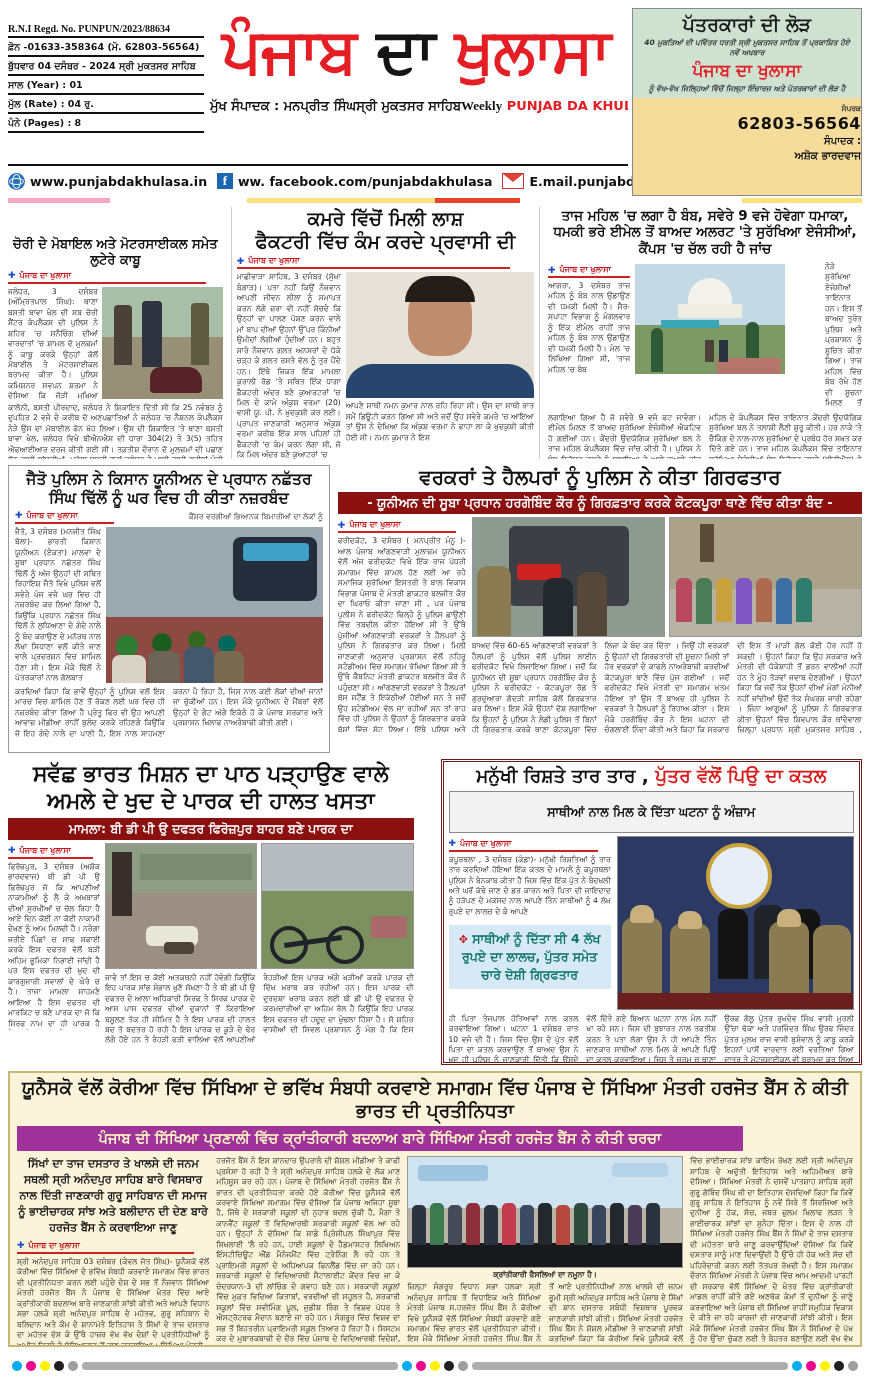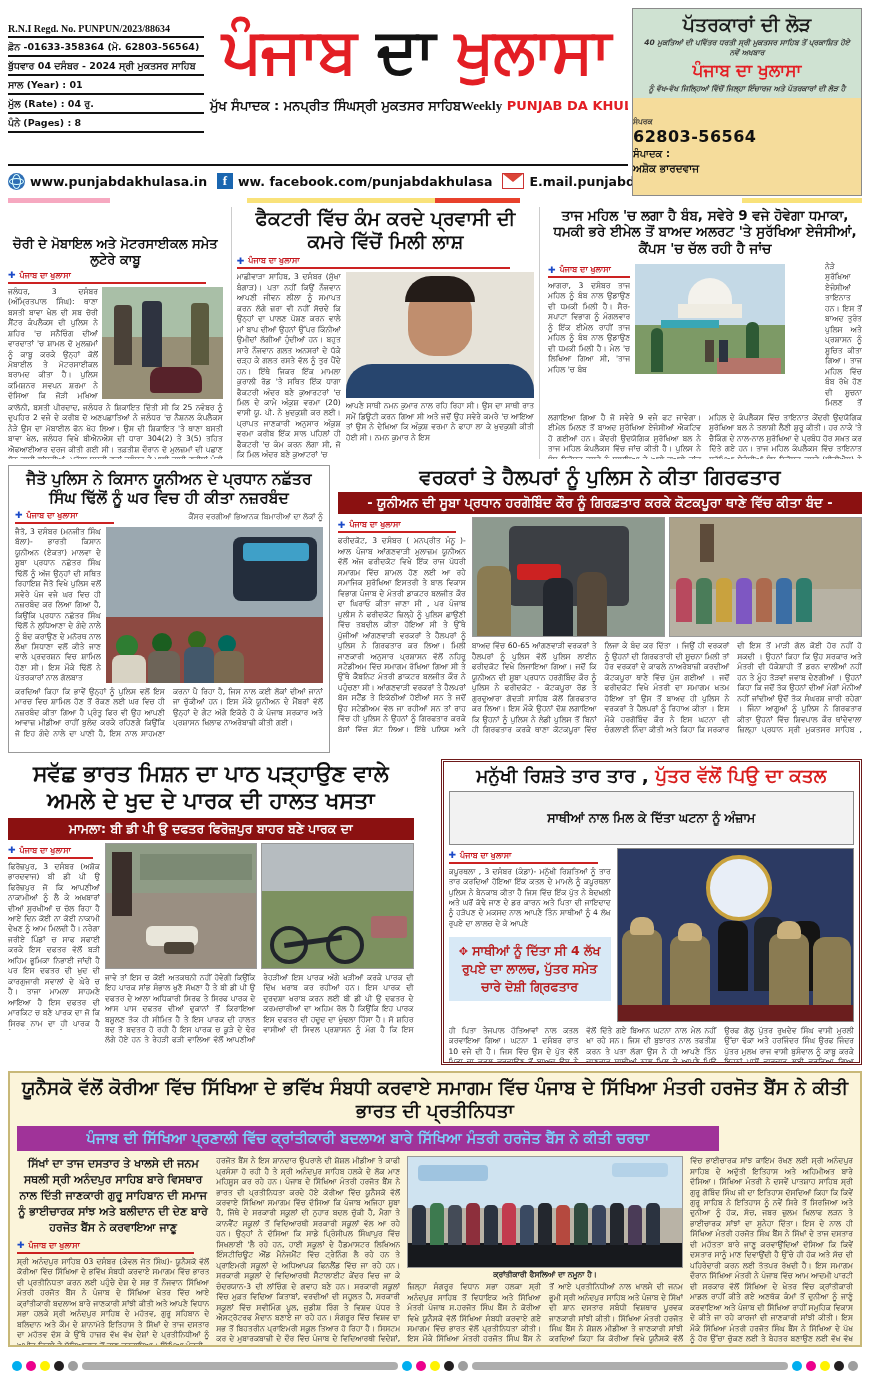--- a/index.html
+++ b/index.html
@@ -16,21 +16,21 @@
   #masthead .subrow{display:flex;justify-content:space-between;align-items:center;margin-top:2px;padding:0 2px;}
   #masthead .subrow .it{font-weight:bold;font-size:13px;color:#111;white-space:nowrap;}
   .weekly-b{color:#111;font-family:"Liberation Serif","DejaVu Serif",serif;}
   .weekly-r{color:#e31e24;}
   #ad-box{position:absolute;top:2px;right:0;width:228px;height:186px;border:1px solid #8a8a8a;z-index:5;display:flex;flex-direction:column;overflow:hidden;}
   #ad-box .green{background:#cfe2d2;padding:5px 6px 4px 6px;text-align:center;}
   #ad-box .green .l1{font-size:19px;font-weight:800;color:#1c1c1c;line-height:1.1;}
   #ad-box .green .l2{font-size:7.5px;font-style:italic;font-weight:bold;color:#333;margin-top:3px;line-height:1.35;}
   #ad-box .green .l3{font-size:17px;font-weight:800;color:#e31e24;margin-top:3px;line-height:1.15;}
   #ad-box .green .l4{font-size:7.5px;font-style:italic;font-weight:bold;color:#333;margin-top:3px;line-height:1.35;}
-  #ad-box .yellow{background:#f5dc9b;flex:1;text-align:left;padding-top:19px;}
+  #ad-box .yellow{background:#f5dc9b;flex:1;text-align:right;padding-top:6px;}
   #ad-box .yellow .cl{font-size:7.5px;font-weight:bold;color:#333;}
   #ad-box .yellow .num{font-size:16px;font-weight:800;color:#111;letter-spacing:.5px;}
   #ad-box .yellow .el{font-size:10px;font-weight:800;color:#111;margin-top:2px;}
   #ad-box .yellow .en{font-size:10.5px;font-weight:800;color:#111;margin-top:2px;}
   
   #contact{display:flex;align-items:center;gap:10px;height:30px;margin-right:234px;border-top:2px solid #111;}
   #contact .lnk{display:flex;align-items:center;gap:5px;font-weight:800;font-size:12.5px;color:#101010;white-space:nowrap;}
   .ico{display:inline-block;flex:0 0 auto;}
   .globe{width:17px;height:17px;border-radius:50%;background:#2f6fb5;position:relative;overflow:hidden;}
   .globe:before,.globe:after{content:"";position:absolute;border:1px solid #dff;border-radius:50%;}
@@ -65,27 +65,27 @@
   #art-jaito{width:37%;border:1px solid #999;padding:4px 6px;overflow:hidden;}
   #art-jaito .hl{font-size:15.5px;}
   #art-faridkot{width:63%;overflow:hidden;}
   #art-faridkot .hl{font-size:20px;}
   #row3{display:flex;gap:8px;margin-top:6px;height:306px;}
   #art-park{width:50%;overflow:hidden;}
   #art-park .kick{font-weight:800;font-size:13px;text-align:center;border-bottom:2px solid #111;padding-bottom:2px;color:#111;}
   #art-park .hl{font-size:22px;}
   #art-murder{width:50%;border:3px double #6e1a1a;padding:3px 5px;overflow:hidden;margin-left:19px;}
   #art-murder .hl{font-size:18.5px;}
-  #art-murder .sub{border:1px solid #888;background:#f2f2f2;color:#111;font-weight:800;font-size:12.5px;text-align:center;margin:3px 0;padding:18px 0;}
-  .pullquote{background:#d8e9f6;padding:5px 7px;font-weight:800;font-size:12.5px;text-align:center;color:#b91c1c;line-height:1.45;margin:4px 0;}
+  #art-murder .sub{border:1px solid #888;background:#f2f2f2;color:#111;font-weight:800;font-size:12.5px;text-align:center;margin:3px 0;padding:12px 0;}
+  .pullquote{background:#d8e9f6;padding:5px 7px;font-weight:800;font-size:12.5px;text-align:center;color:#0f766e;line-height:1.45;margin:4px 0;}
   .flower-icon{color:#c4161c;font-size:11px;}
   .flower-icon:before{content:"✥";}
   #row4{margin-top:6px;height:264px;background:#fbf4da;border:2px solid #c8b878;padding:4px 7px;overflow:hidden;}
   #row4 .hl{font-size:18.5px;}
-  #purple-bar{background:#a03399;color:#7dd3fc;font-weight:800;font-size:14.5px;text-align:center;width:83%;margin-top:4px;padding:4px 4px;}
+  #purple-bar{background:#a03399;color:#fef9c3;font-weight:800;font-size:14.5px;text-align:center;width:83%;margin-top:4px;padding:4px 16px;}
   #unesco-intro{font-weight:800;font-size:11px;line-height:1.45;text-align:center;color:#141414;}
   .capline{font-size:7.6px;color:#1c1c1c;text-align:center;}
   
   #marks{display:flex;align-items:center;gap:4px;margin:14px 4px 0 4px;}
   .dot{width:10px;height:10px;border-radius:50%;flex:0 0 auto;}
   .regbar{height:8px;background:#adadad;border-radius:4px;flex:1;}
   .d-c{background:#00aeef}.d-m{background:#ec008c}.d-y{background:#fff200}.d-k{background:#231f20}.d-g{background:#9e9e9e}
 </style>
 </head>
 <body>
@@ -171,22 +171,22 @@
           <div class="abs" style="left:40px;top:14px;width:20px;height:66px;background:#2e3340;border-radius:4px 4px 0 0"></div>
           <div class="abs" style="right:14px;top:16px;width:18px;height:62px;background:#5c5b3f;border-radius:4px 4px 0 0"></div>
           <div class="abs" style="left:48px;bottom:6px;width:52px;height:26px;background:#57222a;border-radius:10px 14px 4px 4px"></div>
         </div>
       </div>
       <div class="body" style="margin-top:4px;height:118px;">ਕਾਲੋਨੀ, ਬਸਤੀ ਪੀਰਦਾਦ, ਜਲੰਧਰ ਨੇ ਸ਼ਿਕਾਇਤ ਦਿੱਤੀ ਸੀ ਕਿ 25 ਨਵੰਬਰ ਨੂੰ ਦੁਪਹਿਰ 2 ਵਜੇ ਦੇ ਕਰੀਬ ਦੋ ਅਣਪਛਾਤਿਆਂ ਨੇ ਜਲੰਧਰ 'ਚ ਨੈਸ਼ਨਲ ਕੰਪਲੈਕਸ ਨੇੜੇ ਉਸ ਦਾ ਮੋਬਾਈਲ ਫੋਨ ਖੋਹ ਲਿਆ। ਉਸ ਦੀ ਸ਼ਿਕਾਇਤ 'ਤੇ ਥਾਣਾ ਬਸਤੀ ਬਾਵਾ ਖੇਲ, ਜਲੰਧਰ ਵਿਖੇ ਬੀਐਨਐਸ ਦੀ ਧਾਰਾ 304(2) ਤੇ 3(5) ਤਹਿਤ ਐਫਆਈਆਰ ਦਰਜ ਕੀਤੀ ਗਈ ਸੀ। ਤਫ਼ਤੀਸ਼ ਦੌਰਾਨ ਦੋ ਮੁਲਜ਼ਮਾਂ ਦੀ ਪਛਾਣ ਸੋਨੂ ਵਾਸੀ ਲਾਂਬੜੀਆਂ, ਮੁਹੱਲਾ ਬਸਤੀ ਗੁਜ਼ਾਂ ਜਲੰਧਰ ਤੇ ਪਾਲੀ ਵਾਸੀ ਗਰੀਬਾਂ ਮੰਡੀ ਚੌਂਕ, ਬਸਤੀ ਬਾਵਾ ਖੇਲ, ਜਲੰਧਰ ਵਜੋਂ ਹੋਈ। ਇਸ ਤੋਂ ਬਾਅਦ ਚੋਰੀ ਸੈਂਟਰ ਕੰਪਲੈਕਸ ਦੀ ਪੁਲਿਸ ਨੇ ਦੋਵਾਂ ਨੂੰ ਜਲੰਧਰ ਦੇ ਸੈਂਟਰ ਕੰਪਲੈਕਸ ਦੇ ਨੇੜੇ ਪਾਣੀ ਦੀ ਟੈਂਕੀ ਦੇ ਨਜ਼ਦੀਕ ਤੋਂ ਕਾਬੂ ਕੀਤਾ ਹੈ। ਉਨ੍ਹਾਂ ਦੱਸਿਆ ਕਿ ਪੁਲਿਸ ਨੇ ਮੁਲਜ਼ਮਾਂ ਕੋਲੋਂ ਇਕ ਚੋਰੀ ਦਾ ਮੋਬਾਈਲ ਫੋਨ ਤੇ ਇਕ ਨੰਬਰਲੈਸ ਮੋਟਰਸਾਈਕਲ ਬਰਾਮਦ ਕੀਤਾ ਹੈ। ਪੁਲਿਸ ਕਮਿਸ਼ਨਰ ਸਵਪਨ ਸ਼ਰਮਾ ਨੇ ਦੱਸਿਆ ਕਿ ਮੁਲਜ਼ਮਾਂ ਕੋਲੋਂ ਪੁੱਛਗਿੱਛ ਲਈ ਪੁਲਿਸ ਰਿਮਾਂਡ ਲਿਆ ਜਾ ਰਿਹਾ ਹੈ</div>
     </div>
 
     <div id="art-factory">
       <div class="hl">
+        <div>ਕਮਰੇ ਵਿੱਚੋਂ ਮਿਲੀ ਲਾਸ਼</div>
         <div>ਫੈਕਟਰੀ ਵਿੱਚ ਕੰਮ ਕਰਦੇ ਪ੍ਰਵਾਸੀ ਦੀ</div>
-        <div>ਕਮਰੇ ਵਿੱਚੋਂ ਮਿਲੀ ਲਾਸ਼</div>
       </div>
       <div class="byline">
             <span class="plus-icon"></span>
             <span class="bl">ਪੰਜਾਬ ਦਾ ਖੁਲਾਸਾ</span>
           </div>
       <div class="row" style="gap:5px;">
         <div class="body" style="width:104px;height:192px;">ਮਾਛੀਵਾੜਾ ਸਾਹਿਬ, 3 ਦਸੰਬਰ (ਸੁੱਖਾ ਬੰਗਾੜ)। ਪਤਾ ਨਹੀਂ ਕਿਉਂ ਨੌਜਵਾਨ ਆਪਣੀ ਜੀਵਨ ਲੀਲਾ ਨੂੰ ਸਮਾਪਤ ਕਰਨ ਲੱਗੇ ਜ਼ਰਾ ਵੀ ਨਹੀਂ ਸੋਚਦੇ ਕਿ ਉਨ੍ਹਾਂ ਦਾ ਪਾਲਣ ਪੋਸ਼ਣ ਕਰਨ ਵਾਲੇ ਮਾਂ ਬਾਪ ਦੀਆਂ ਉਹਨਾਂ ਉੱਪਰ ਕਿੰਨੀਆਂ ਉਮੀਦਾਂ ਲੱਗੀਆਂ ਹੁੰਦੀਆਂ ਹਨ। ਬਹੁਤ ਸਾਰੇ ਨੌਜਵਾਨ ਗਲਤ ਅਨਸਰਾਂ ਦੇ ਧੱਕੇ ਚੜ੍ਹ ਕੇ ਗਲਤ ਰਸਤੇ ਵੱਲ ਨੂੰ ਤੁਰ ਪੈਂਦੇ ਹਨ। ਇੱਥੇ ਜਿਕਰ ਇੱਕ ਮਾਮਲਾ ਕੁਰਾਲੀ ਰੋਡ 'ਤੇ ਸਥਿਤ ਇੱਕ ਧਾਗਾ ਫੈਕਟਰੀ ਅੰਦਰ ਬਣੇ ਕੁਆਰਟਰਾਂ 'ਚ ਮਿਲ ਦੇ ਕਾਮੇ ਅੰਕੁਸ਼ ਵਰਮਾ (20) ਵਾਸੀ ਯੂ. ਪੀ. ਨੇ ਖੁਦਕੁਸ਼ੀ ਕਰ ਲਈ। ਪ੍ਰਾਪਤ ਜਾਣਕਾਰੀ ਅਨੁਸਾਰ ਅੰਕੁਸ਼ ਵਰਮਾ ਕਰੀਬ ਇੱਕ ਸਾਲ ਪਹਿਲਾਂ ਹੀ ਫੈਕਟਰੀ 'ਚ ਕੰਮ ਕਰਨ ਲੱਗਾ ਸੀ, ਜੋ ਕਿ ਮਿਲ ਅੰਦਰ ਬਣੇ ਕੁਆਟਰਾਂ 'ਚ</div>
         <div style="flex:1;">
           <div class="ph" style="height:126px;">
             <div class="abs" style="left:0;top:0;right:0;bottom:0;background:#e6e2d8"></div>

